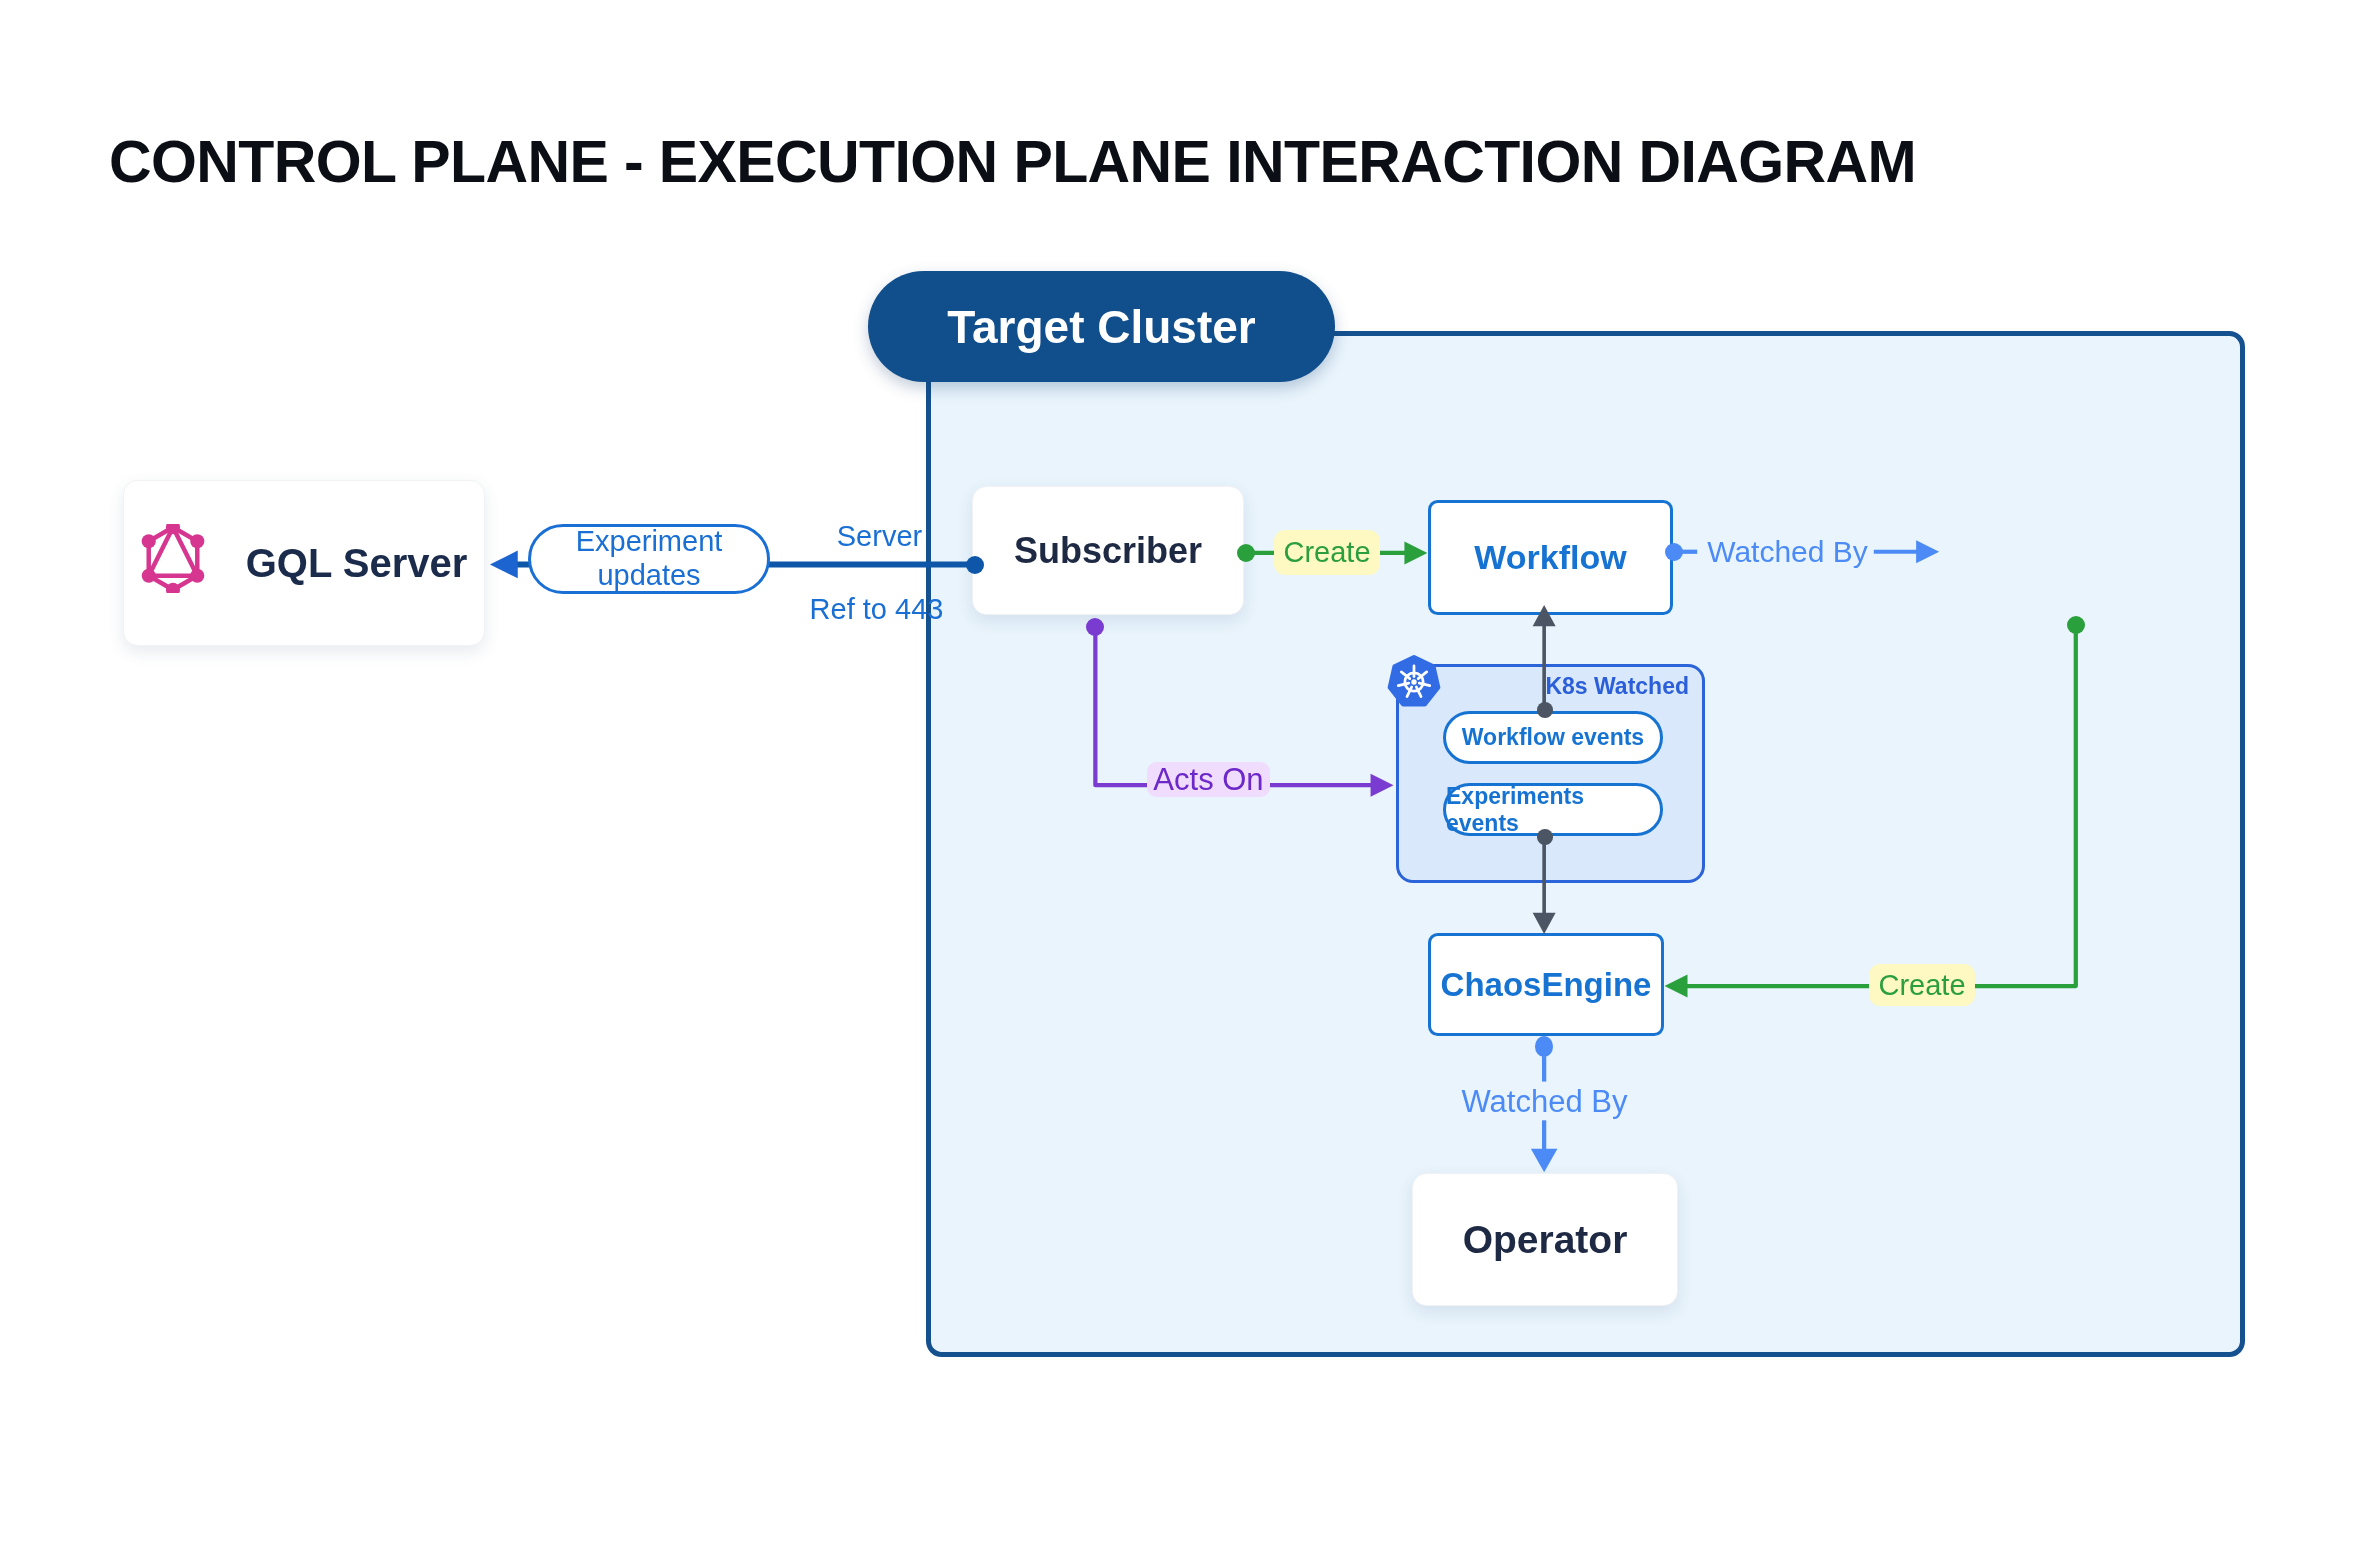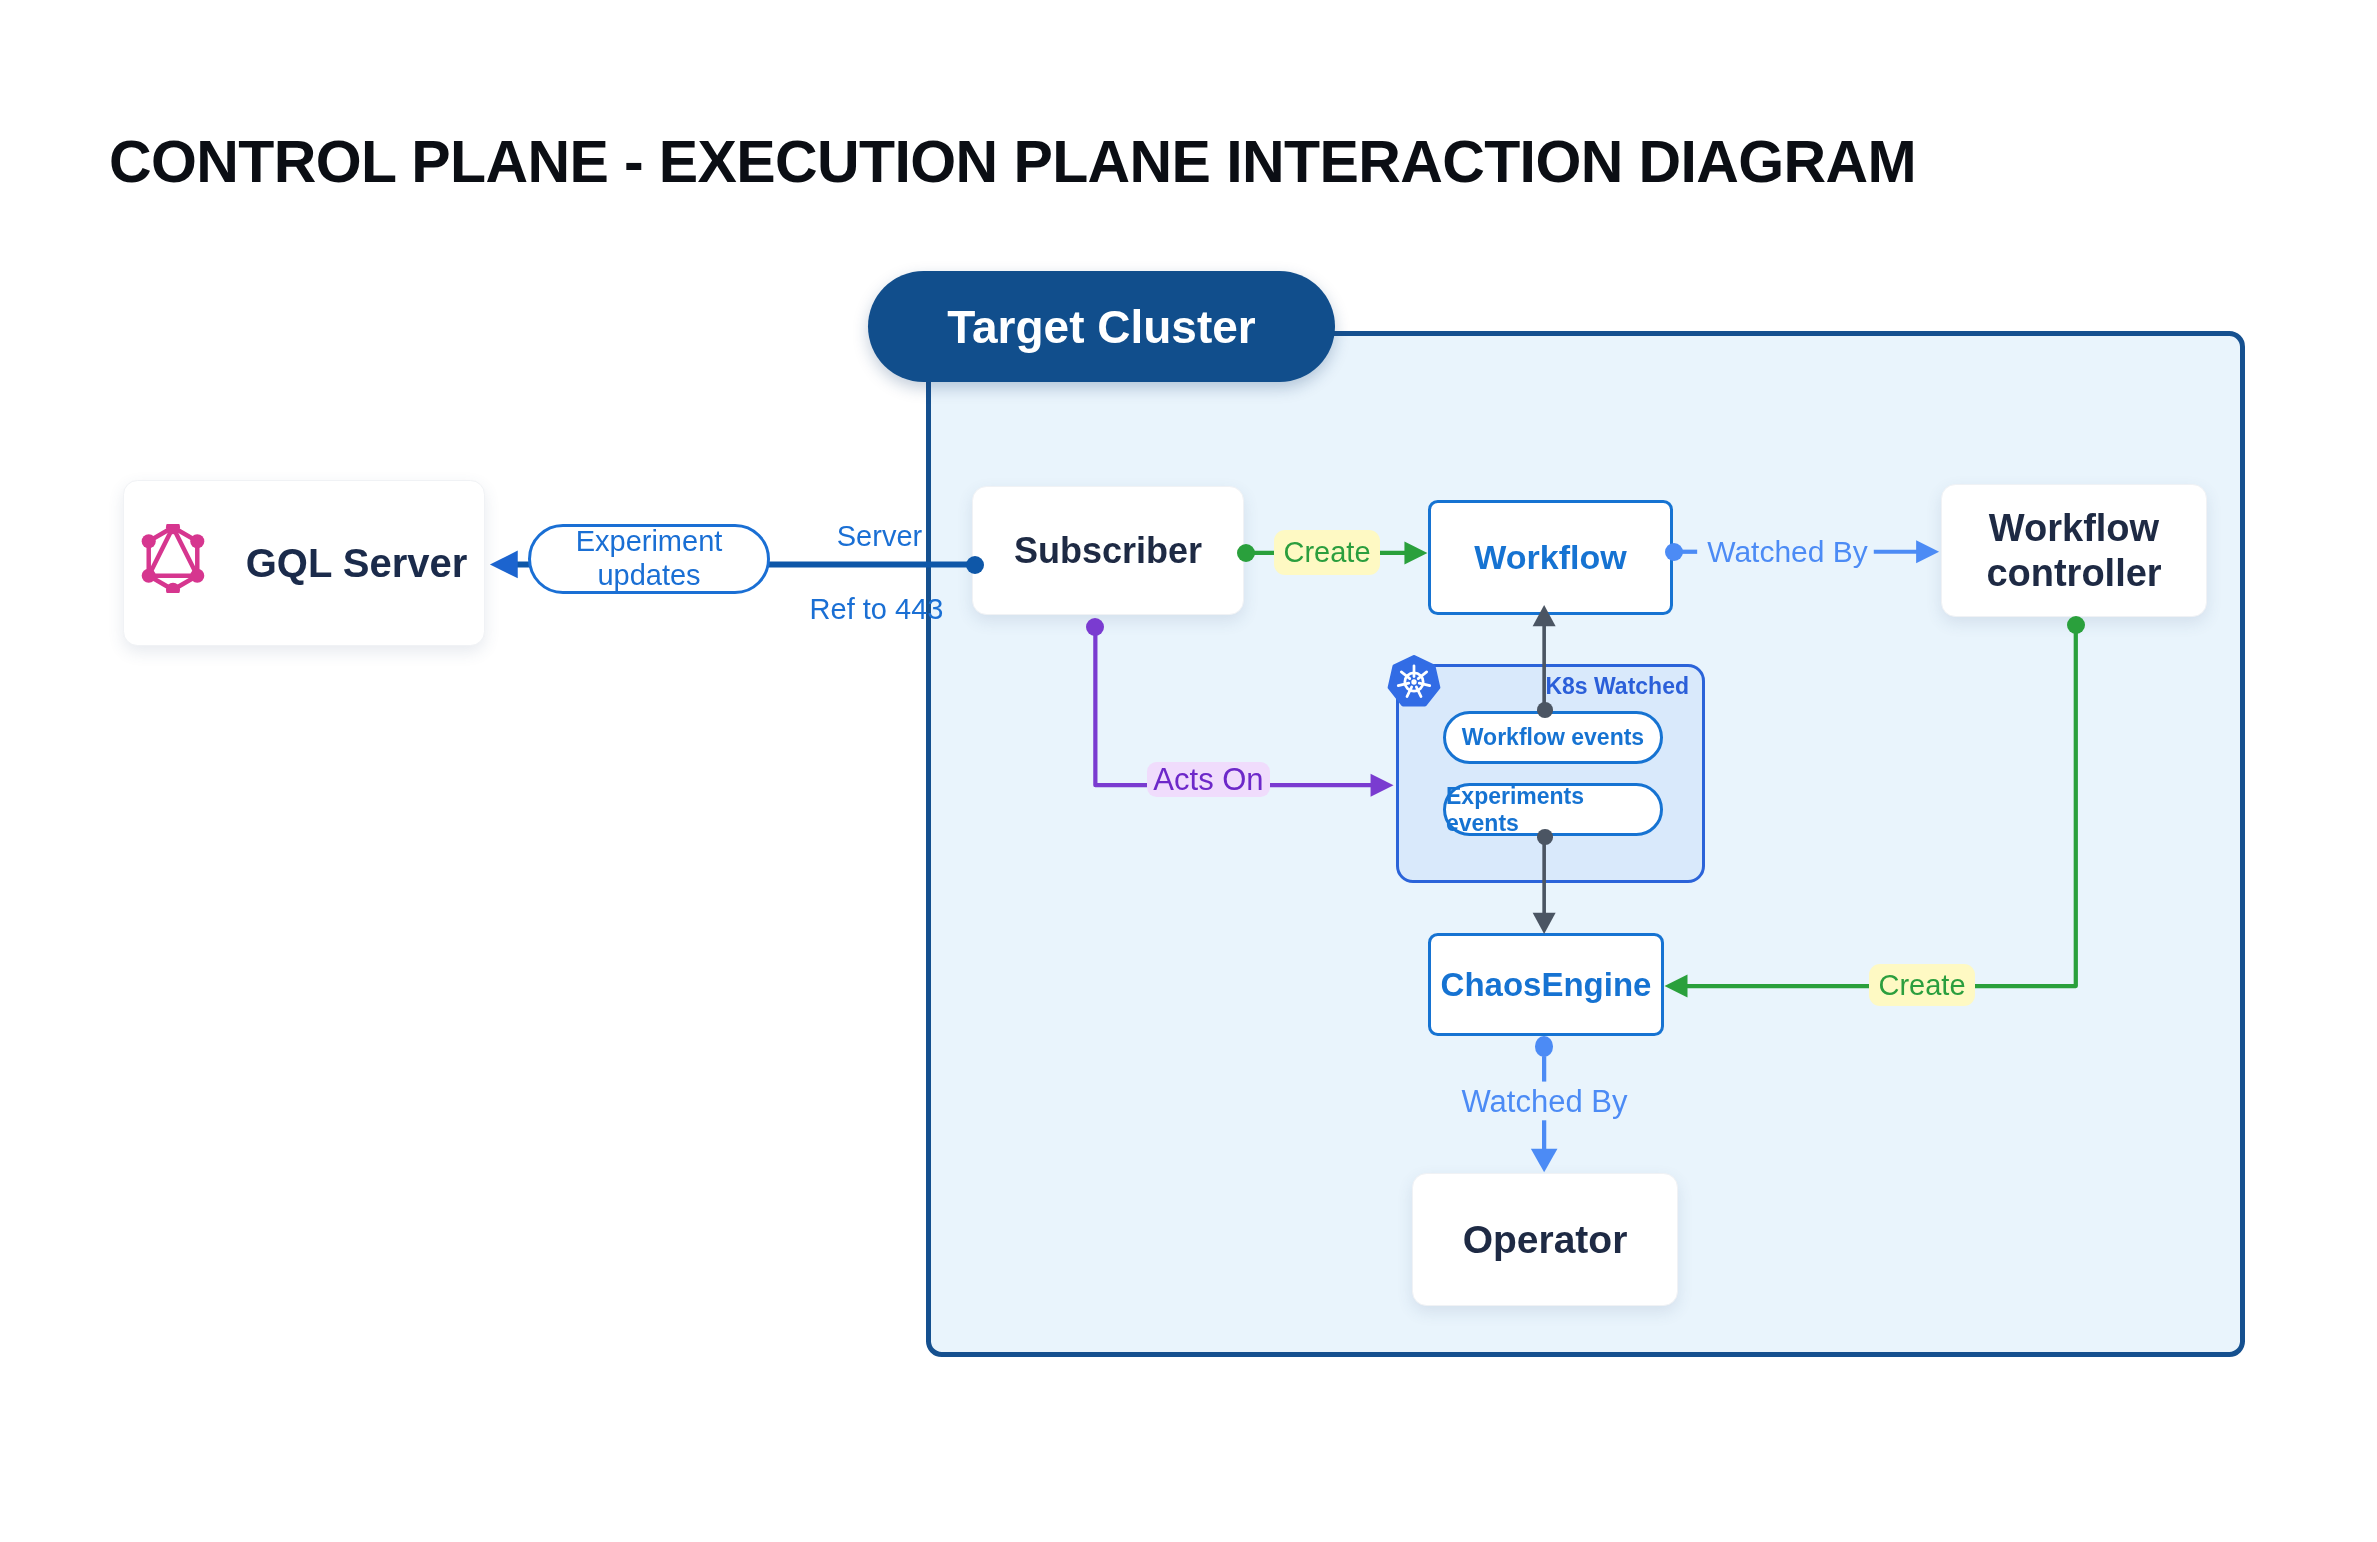--- a/index.html
+++ b/index.html
@@ -116,23 +116,20 @@
   </div>
 
   <div class="abs card" id="subscriber-box">
     <span>Subscriber</span>
   </div>
 
   <div class="abs blue-node" id="workflow-box">
     <span>Workflow</span>
   </div>
 
-  <div class="abs card" id="wc-box">
-    <span>Workflow controller</span>
-  </div>
 
   <div class="abs blue-node" id="chaos-box">
     <span>ChaosEngine</span>
   </div>
 
   <div class="abs card" id="operator-box">
     <span>Operator</span>
   </div>
 
   <svg class="abs" id="edges" width="2377" height="1542" viewBox="0 0 3930 2549">

